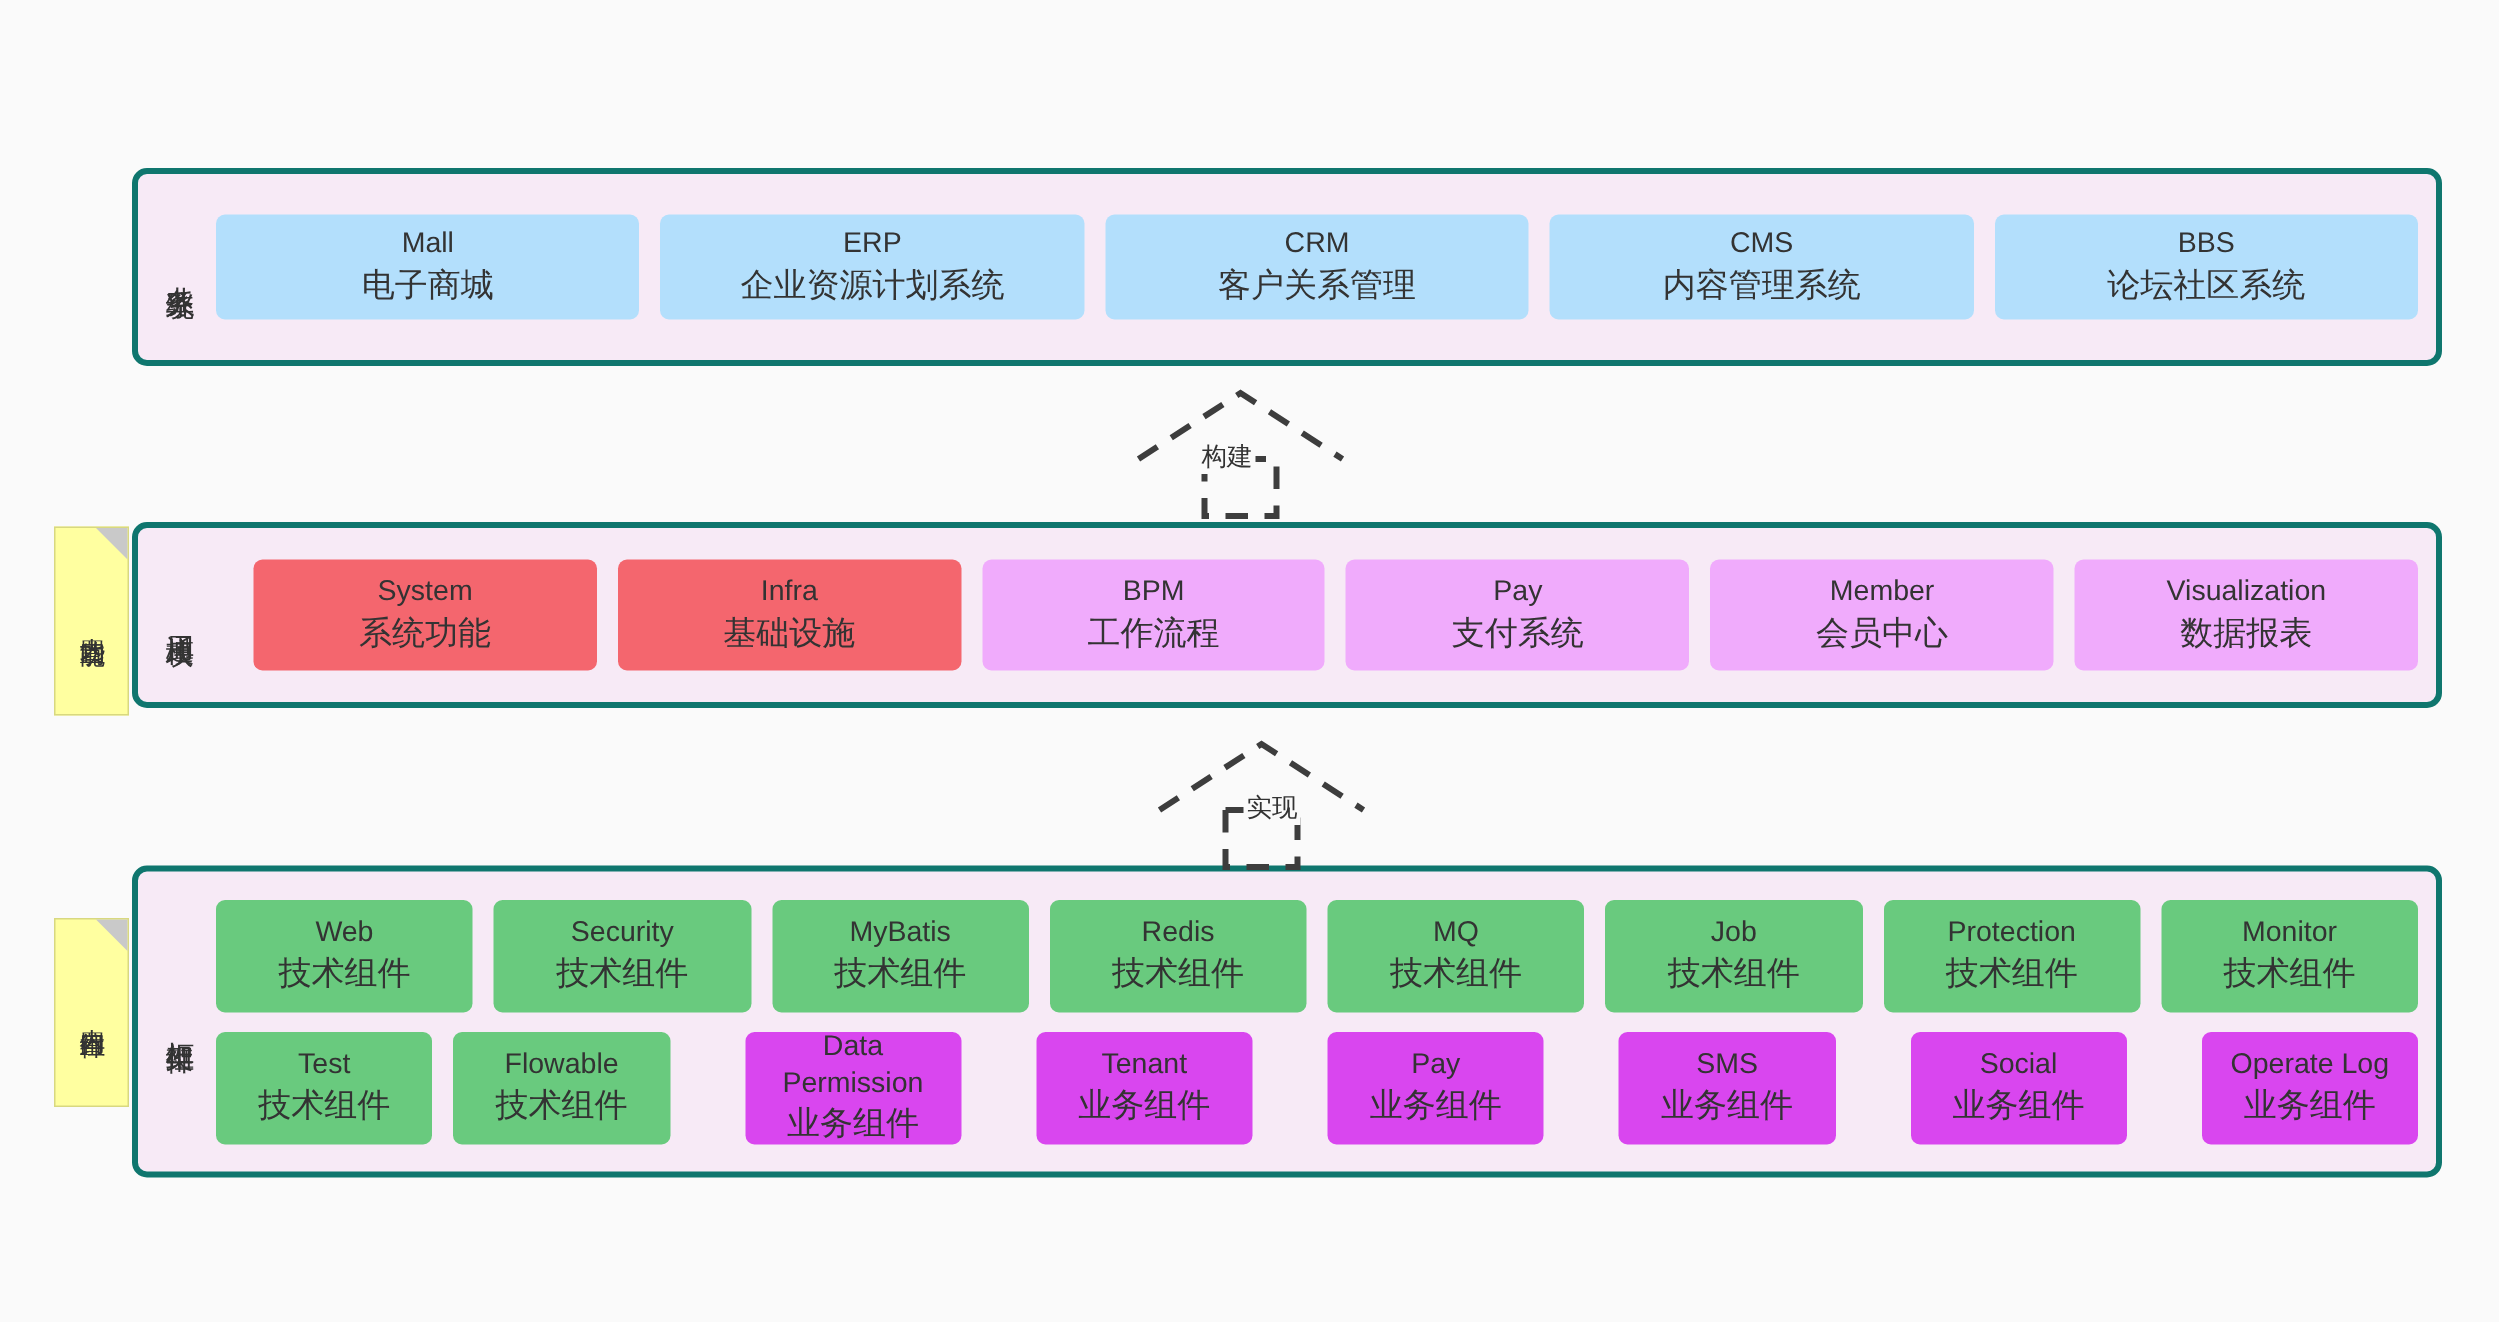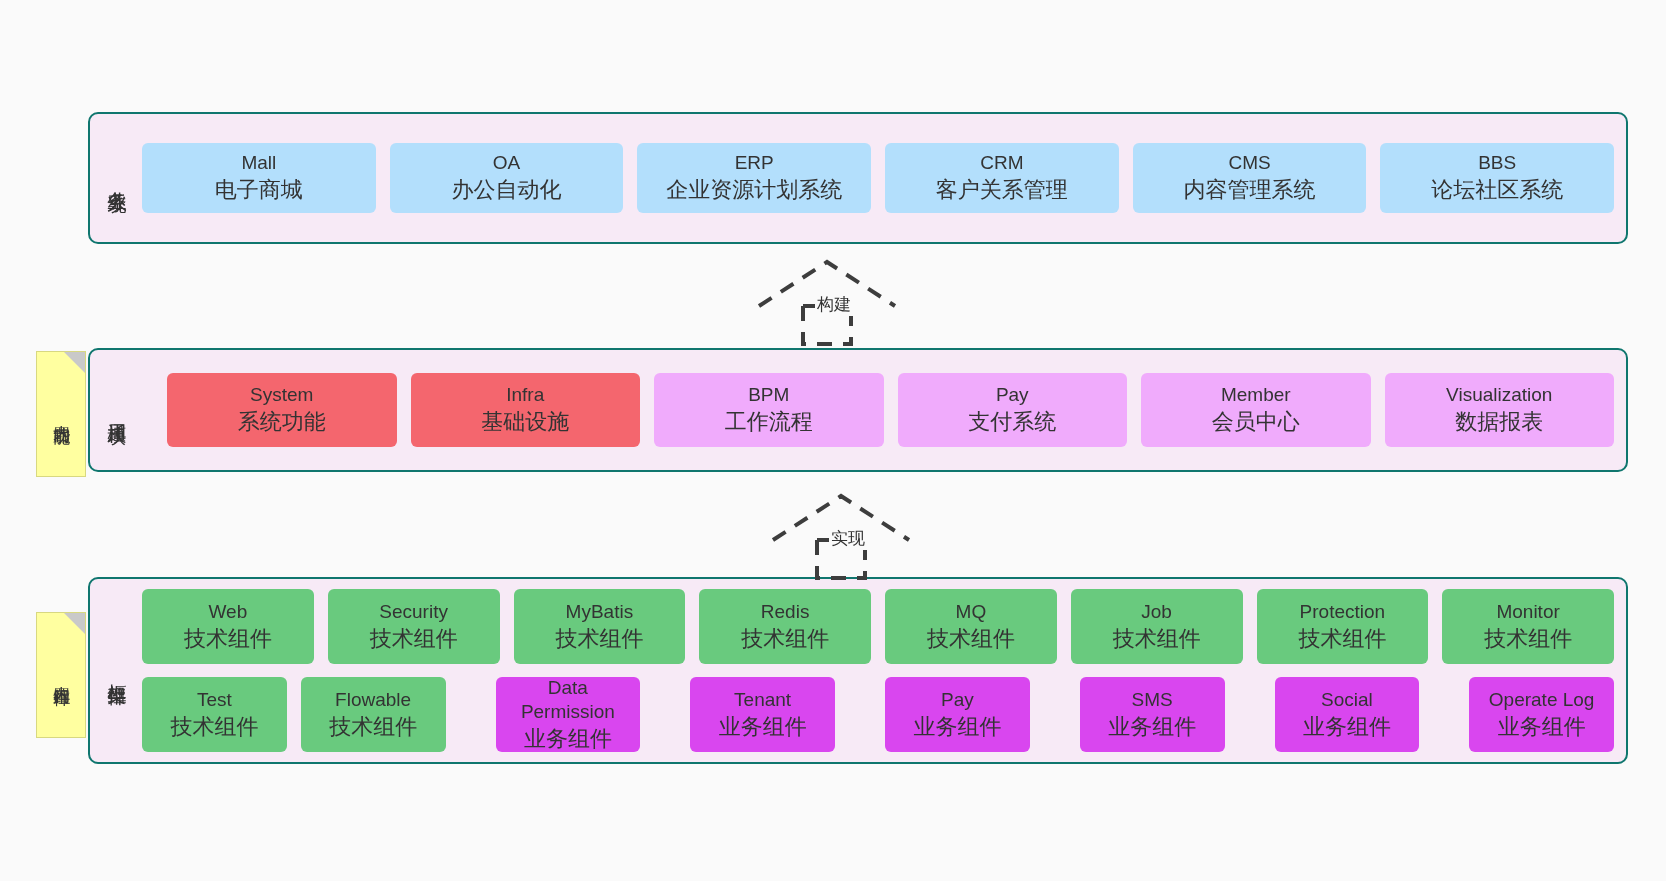--- a/index.html
+++ b/index.html
@@ -11,21 +11,21 @@
     color:#333333;
     overflow:hidden;
     position:relative;
   }
   #stage{position:relative;width:1666px;height:881px;}
 
   
   .layer{
     position:absolute;
     background:#f7eaf6;
-    border:2px solid #0f766e;
+    border:4px solid #0f766e;
     border-radius:10px;
     box-sizing:border-box;
     display:flex;
     align-items:stretch;
     padding:10px 12px;
   }
   .layer-title{
     flex:0 0 auto;
     width:30px;
     display:flex;
@@ -71,21 +71,21 @@
   
   .c-blue{background:#b3dffc;}
   .c-red{background:#f4666e;}
   .c-pink{background:#f0abfc;}
   .c-green{background:#69ca7e;}
   .c-lgreen{background:#d946ef;margin-left:36px;}
 
   
   #layer-business{left:88px;top:112px;width:1540px;height:132px;}
   #layer-common{left:88px;top:348px;width:1540px;height:124px;gap:25px;}
-  #layer-framework{left:88px;top:577px;width:1540px;height:187px;}
+  #layer-framework{left:88px;top:577px;width:1540px;height:208px;}
 
   #layer-business .cell{height:70px;}
   #layer-common   .cell{height:74px;}
   #layer-framework .cell{height:75px;}
 
   
   .sticky{
     position:absolute;
     width:50px;
     background:#ffffa0;
@@ -120,40 +120,36 @@
   .gen-label{
     position:absolute;
     font-size:17px;
     color:#333;
     background:#fafafa;
     padding:0 2px;
     white-space:nowrap;
     user-select:none;
   }
   #arrow-build{left:757px;top:258px;}
-  #arrow-build .gen-label{left:58px;top:35px;}
+  #arrow-build .gen-label{left:42px;top:35px;}
   #arrow-impl{left:771px;top:492px;}
   #arrow-impl .gen-label{left:58px;top:35px;}
 </style>
 </head>
 <body>
 
 <div id="stage">
 
   <div class="layer" id="layer-business">
     <div class="layer-title">业务系统</div>
     <div class="cells">
       <div class="row">
         <div class="cell c-blue">
           <span class="t1">Mall</span>
           <span class="t2">电子商城</span>
-        </div>
-        <div class="cell c-blue">
-          <span class="t1">OA</span>
-          <span class="t2">办公自动化</span>
         </div>
         <div class="cell c-blue">
           <span class="t1">ERP</span>
           <span class="t2">企业资源计划系统</span>
         </div>
         <div class="cell c-blue">
           <span class="t1">CRM</span>
           <span class="t2">客户关系管理</span>
         </div>
         <div class="cell c-blue">

